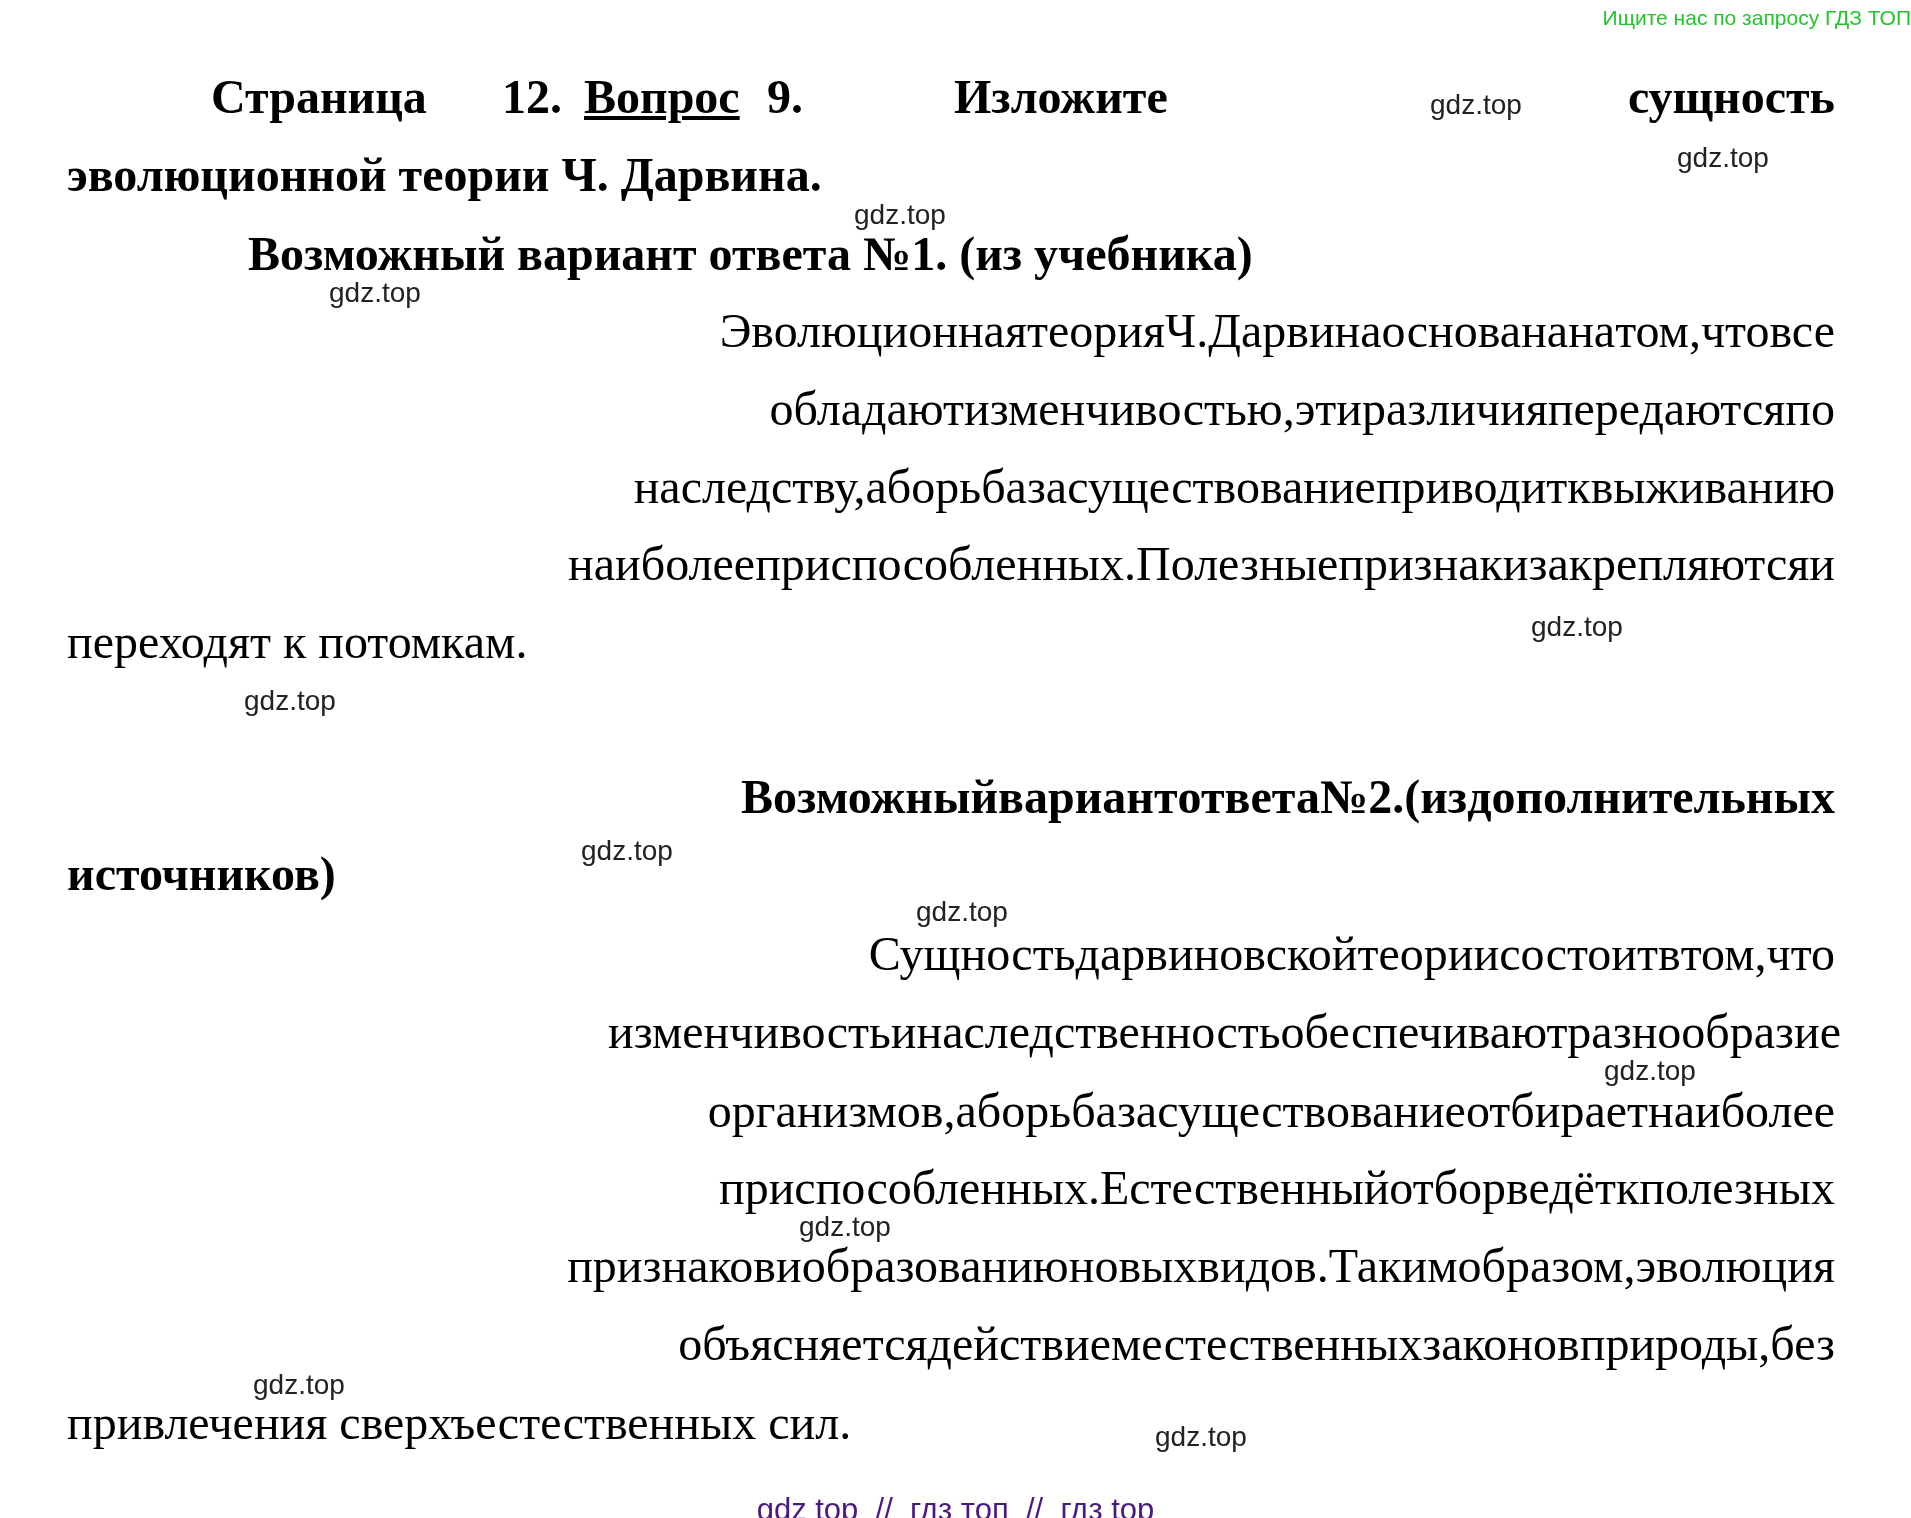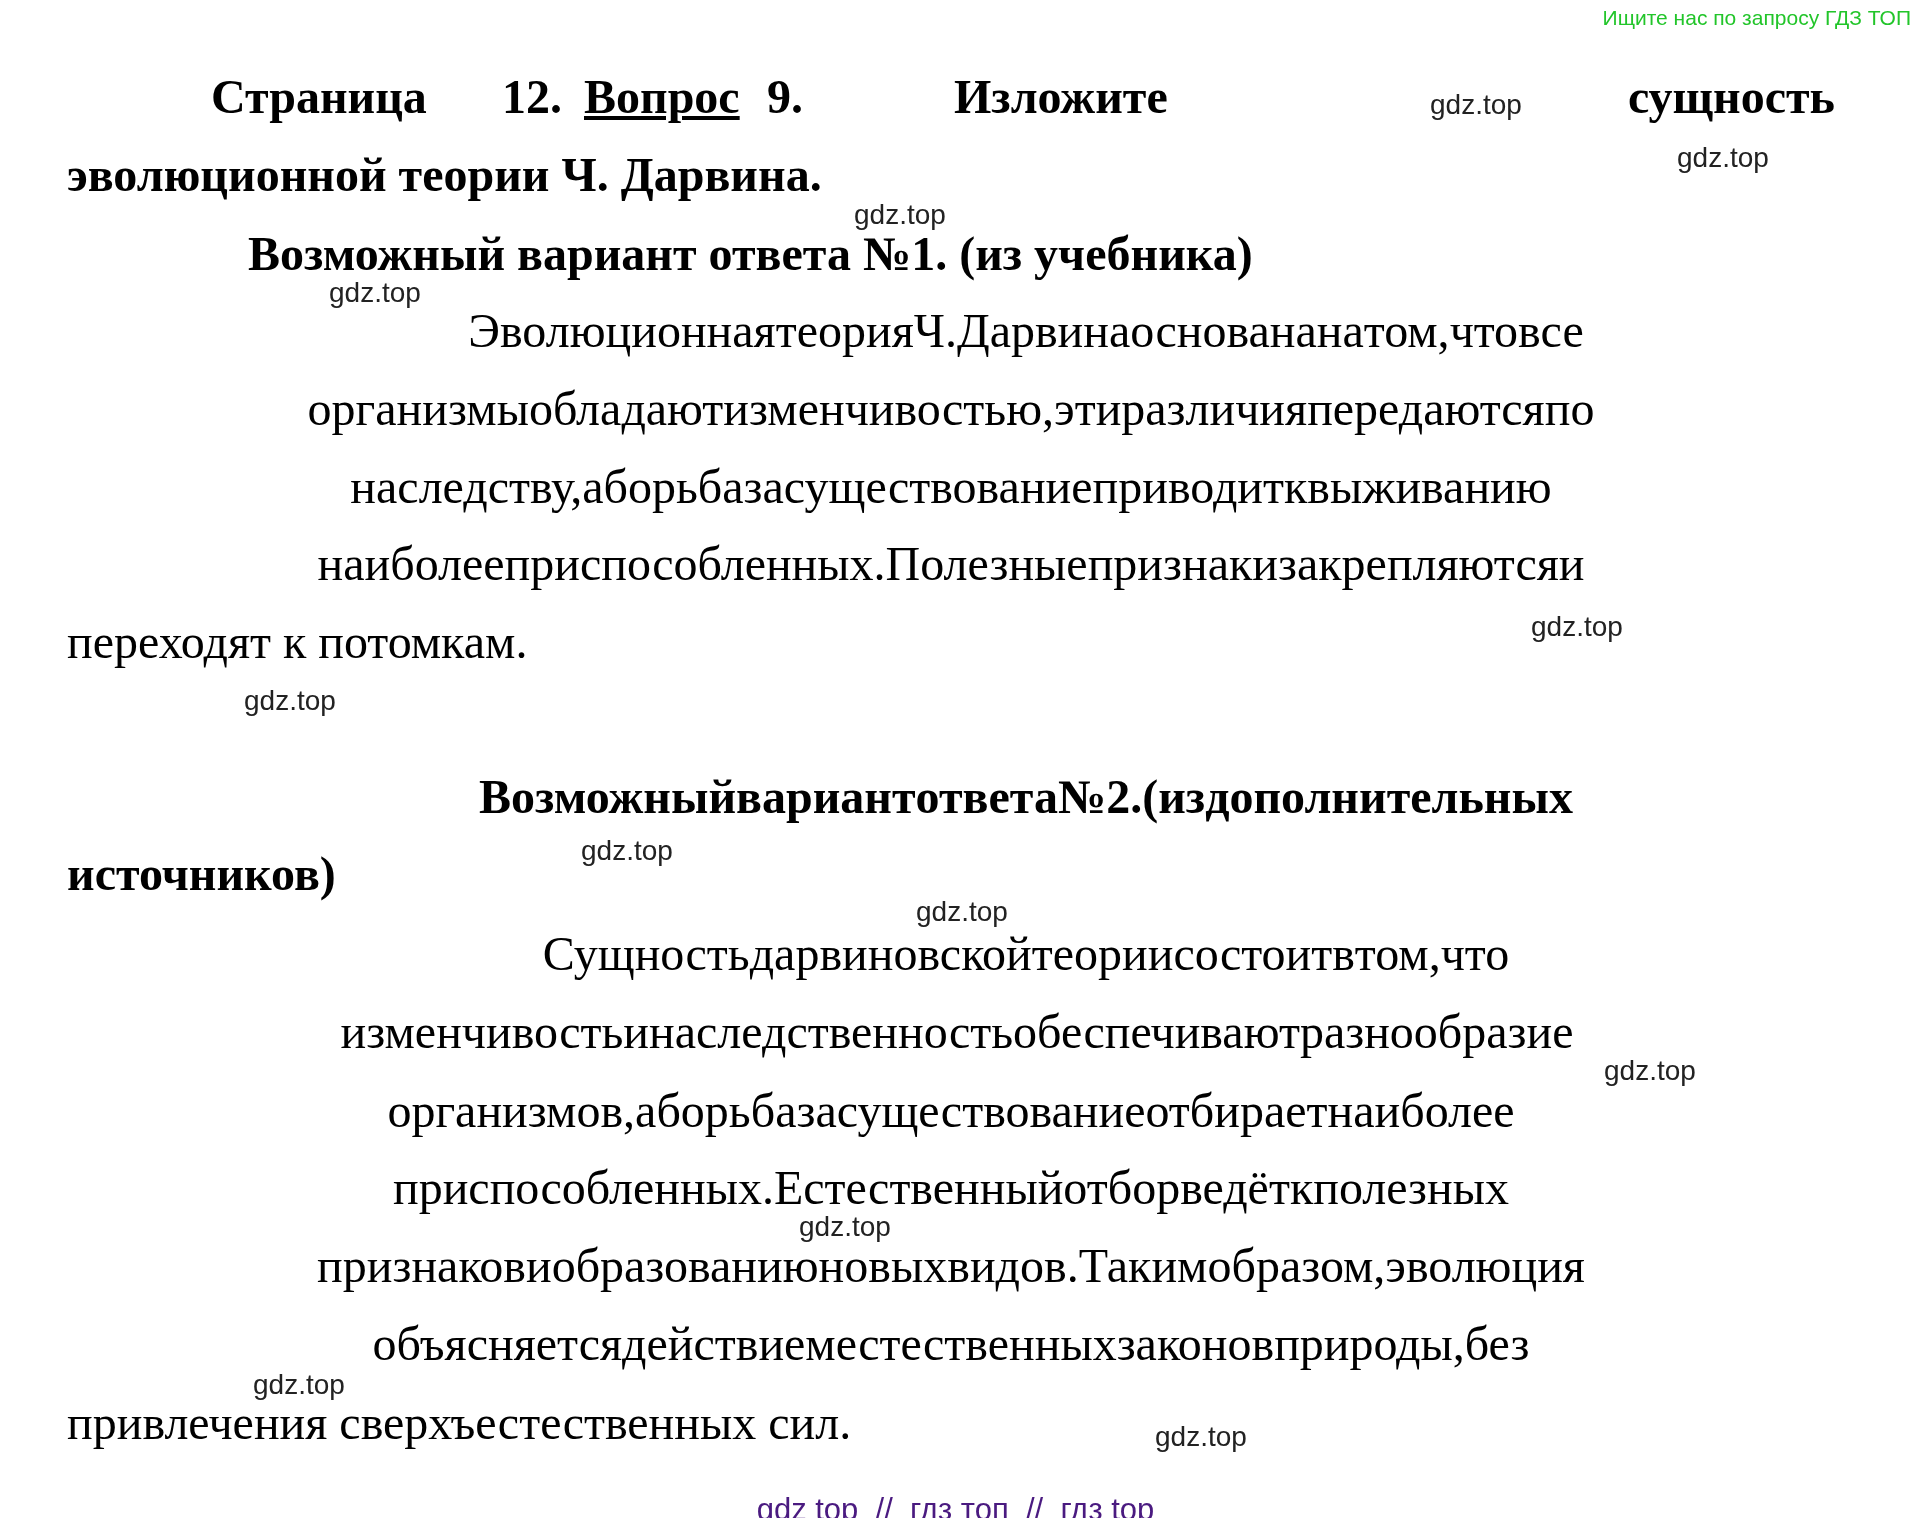--- a/index.html
+++ b/index.html
@@ -12,21 +12,21 @@
   .footer {
     position: absolute; left: 0; width: 1911px; top: 1492px; text-align: center;
     font-family: "Liberation Sans", sans-serif; font-size: 31px; line-height: 36px;
     color: #4a1a80; white-space: pre;
   }
   .line {
     position: absolute; font-family: "Liberation Serif", serif; font-size: 48px;
     line-height: 58px; color: #000; white-space: nowrap;
   }
   .line.bold { font-weight: bold; }
-  .line.just { display: flex; justify-content: center; }
+  .line.just { display: flex; justify-content: flex-end; }
   .line.just span { display: inline-block; }
   .wm {
     position: absolute; font-family: "Liberation Sans", sans-serif; font-size: 28px;
     line-height: 30px; color: #222222; white-space: nowrap;
   }
 </style>
 </head>
 <body>
 
 <div class="top-banner">Ищите нас по запросу ГДЗ ТОП</div>
@@ -48,21 +48,20 @@
   <span>теория</span>
   <span>Ч.</span>
   <span>Дарвина</span>
   <span>основана</span>
   <span>на</span>
   <span>том,</span>
   <span>что</span>
   <span>все</span>
 </div>
 <div class="line just" style="top:380px; left:67px; width:1768px;">
-  <span>организмы</span>
   <span>обладают</span>
   <span>изменчивостью,</span>
   <span>эти</span>
   <span>различия</span>
   <span>передаются</span>
   <span>по</span>
 </div>
 <div class="line just" style="top:458px; left:67px; width:1768px;">
   <span>наследству,</span>
   <span>а</span>

